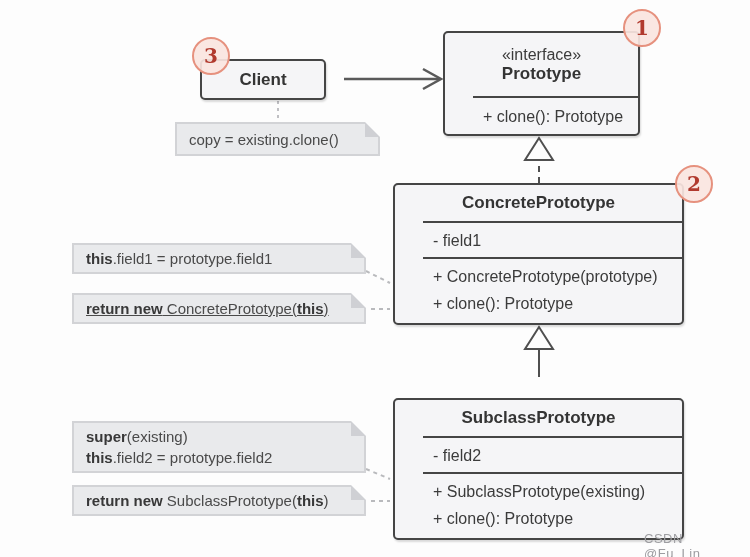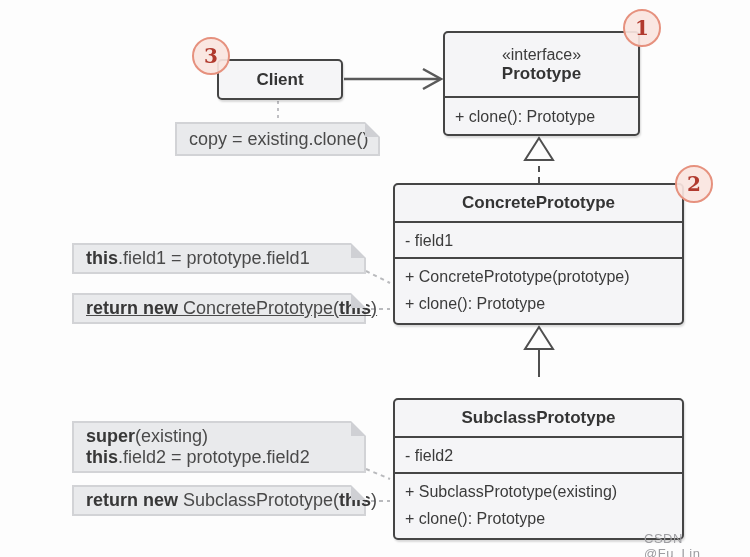--- a/index.html
+++ b/index.html
@@ -10,40 +10,40 @@
   .layer { position:absolute; left:0; top:0; width:750px; height:557px; z-index:1; }
 
   
   .uml-box {
     position:absolute; box-sizing:border-box; background:#f5f5f7;
     border:2px solid #454545; border-radius:5px; z-index:2;
     box-shadow:1px 2px 2px rgba(0,0,0,0.14);
     display:flex; flex-direction:column;
   }
   .compartment { box-sizing:border-box; }
-  .compartment + .compartment { border-top:2px solid #454545; }
+  .compartment + .compartment { border-top:2px solid #454545;margin-left:28px; }
   .box-title {
     display:flex; flex-direction:column; align-items:center; justify-content:center;
     text-align:center;
   }
   .stereotype { font-size:16px; font-weight:400; }
   .class-name { font-size:17px; font-weight:bold; color:#343434; }
   .member-row { font-size:16px; line-height:27px; white-space:nowrap; }
   .members { padding:4px 10px 2px 10px; }
   .fields-compartment { display:flex; align-items:center; padding:0 10px; }
 
   .client-box {
-    left:217px; top:59px; width:126px; height:41px;
+    left:200px; top:59px; width:126px; height:41px;
     align-items:center; justify-content:center;
   }
 
   
   .note {
     position:absolute; box-sizing:border-box; background:#e9eaec;
-    border:2px solid #d2d3d6; z-index:2; color:#4a4a4a; font-size:18px;
+    border:2px solid #d2d3d6; z-index:2; color:#4a4a4a; font-size:15px;
     display:flex; flex-direction:column; justify-content:center;
     padding:0 12px; white-space:nowrap; line-height:21px;
   }
   .note b { color:#383838; }
   .note::after {
     content:""; position:absolute; top:-2px; right:-2px; width:0; height:0;
     border-style:solid; border-width:0 15px 15px 0;
     border-color:#fdfdfd #fdfdfd #cfd0d4 #cfd0d4;
   }
 

